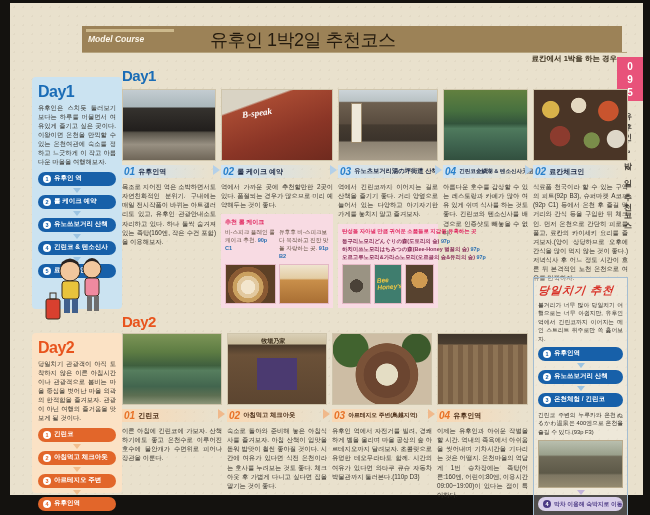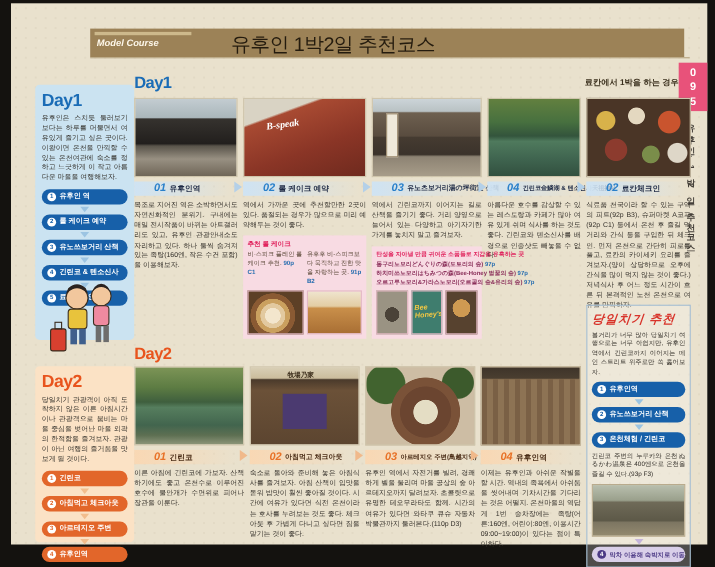--- a/index.html
+++ b/index.html
@@ -4,21 +4,21 @@
 <style>
   html,body{margin:0;padding:0;background:#14120f;width:650px;height:515px;overflow:hidden;
     font-family:"Liberation Sans","DejaVu Sans",sans-serif;}
   .page{position:absolute;left:10px;top:3px;width:633px;height:492px;background:#e9e1cd;
     background-image:radial-gradient(rgba(120,100,70,.06) 1px,transparent 1px);background-size:9px 9px;}
   
   .hbar{position:absolute;left:72px;top:23px;width:540px;height:26px;background:#9c8257;}
   .kicker{position:absolute;left:6px;top:8px;color:#fdf7ea;font-size:8.5px;font-weight:bold;font-style:italic;}
   .kickline{position:absolute;left:4px;top:3px;width:88px;height:3px;background:#cdb98c;}
   .htitle{position:absolute;left:128px;top:2px;font-size:18px;font-weight:normal;color:#241b0e;letter-spacing:-.5px;}
-  .hnote{position:absolute;right:26px;top:67px;font-size:7.5px;font-weight:bold;color:#3a2f1c;}
+  .hnote{position:absolute;right:26px;top:51px;font-size:7.5px;font-weight:bold;color:#3a2f1c;}
   .hrule{position:absolute;left:72px;top:49px;width:545px;border-top:1px solid #b6a47f;}
   
   .ptab{position:absolute;left:607px;top:54px;width:26px;height:44px;background:#e8527a;color:#fff;
     font-weight:bold;font-size:10px;text-align:center;line-height:13px;padding-top:3px;box-sizing:border-box;}
   .sidelab{position:absolute;left:611px;top:104px;writing-mode:vertical-rl;font-size:8px;font-weight:bold;
     color:#46413a;letter-spacing:2px;}
   
   .panel{position:absolute;left:22px;width:90px;border-radius:4px;padding:6px;box-sizing:border-box;}
   .panel.blue{top:74px;height:232px;background:#cbe3f1;}
   .panel.orange{top:330px;height:160px;background:#fbe2c5;}
@@ -38,21 +38,21 @@
   .tri-r.b{border-left:7px solid #b4d0e8;} .tri-r.o{border-left:7px solid #f0b98b;}
   
   .mt{position:absolute;font-size:15px;font-weight:bold;letter-spacing:-.5px;}
   .mt.b{color:#1a6cb6;} .mt.o{color:#e8541d;}
   
   .col{position:absolute;}
   .ph{width:100%;height:72px;position:relative;overflow:hidden;border:1px solid #cfc5ac;box-sizing:border-box;}
   .ihead{display:flex;align-items:center;gap:3px;height:13px;margin-top:4px;padding-left:2px;}
   .ihead.b{background:linear-gradient(90deg,#cfe3f3 0%,rgba(233,225,205,0) 95%);}
   .ihead.o{background:linear-gradient(90deg,#f9d8b4 0%,rgba(233,225,205,0) 95%);}
-  .ino{font-size:10px;font-weight:bold;font-style:italic;margin-left:16px;}
+  .ino{font-size:10px;font-weight:bold;font-style:italic;}
   .ihead.b .ino{color:#2a80ca;} .ihead.o .ino{color:#e87227;}
   .ititle{font-size:7px;font-weight:bold;color:#1e2a45;white-space:nowrap;}
   .ihead.o .ititle{color:#4a2c16;}
   .ibody{font-size:6.3px;line-height:1.45;color:#35312b;text-align:justify;margin-top:4px;}
   
   .pinkbox{background:#f8dbe3;margin-top:5px;padding:4px;box-sizing:border-box;}
   .pbt{font-size:6px;font-weight:bold;color:#e0245e;margin-bottom:2px;white-space:nowrap;}
   .pbcols{display:flex;gap:4px;}
   .pbe{font-size:5.6px;line-height:1.4;color:#5c4a3a;flex:1;}
   .pgref{color:#2a6fb0;font-weight:bold;}

